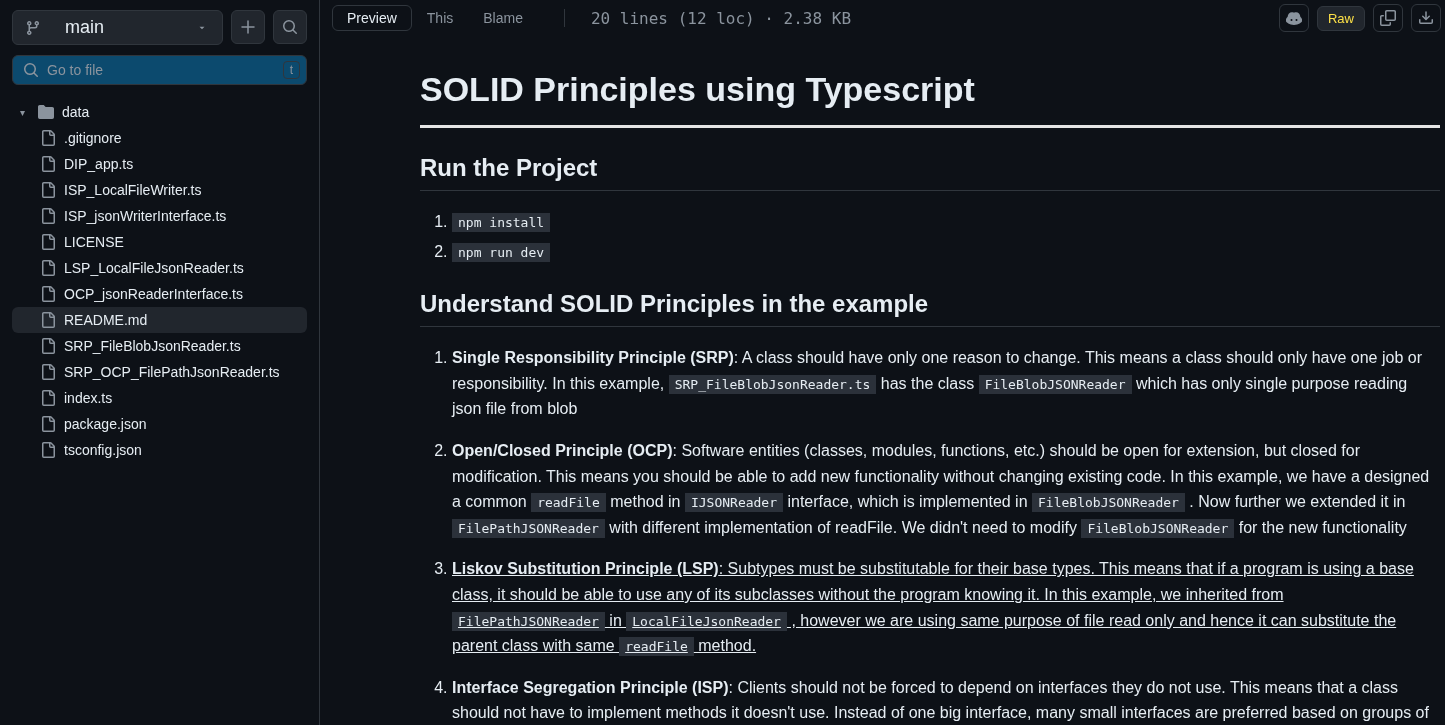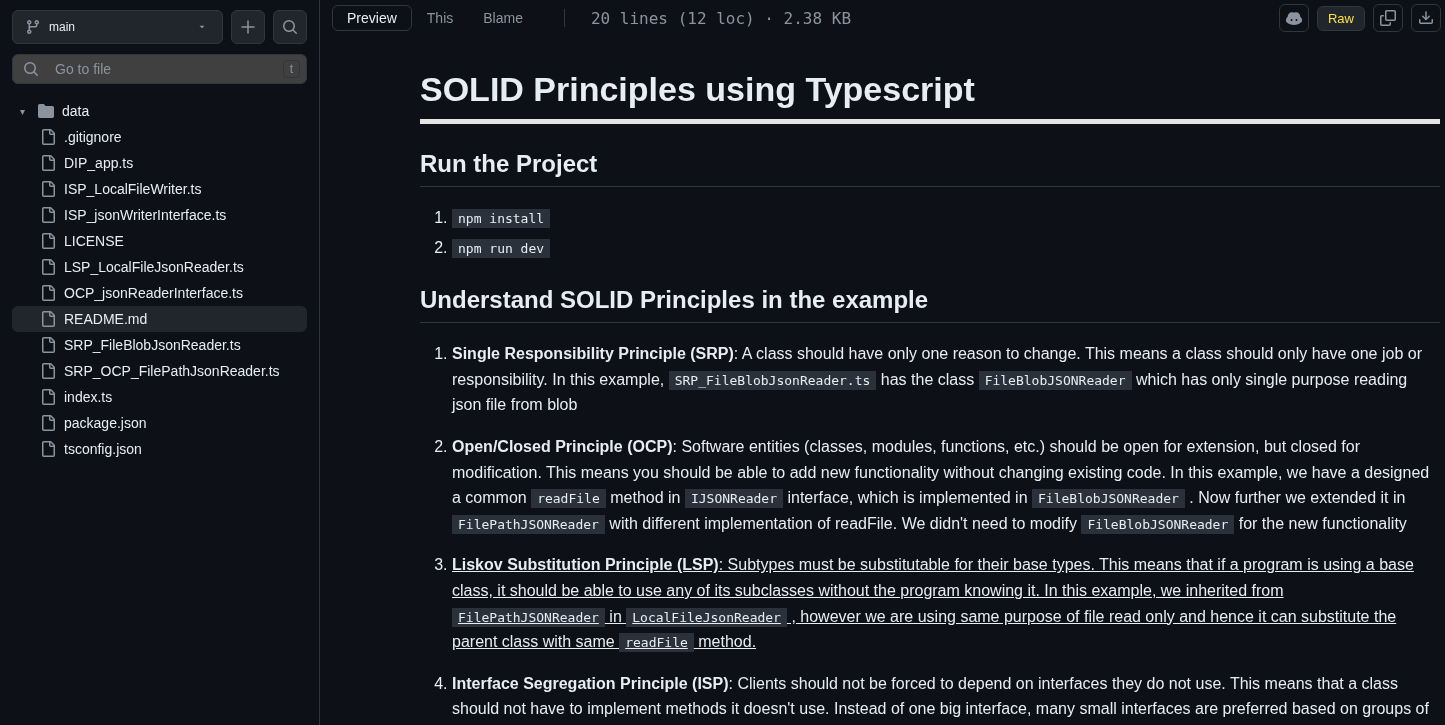--- a/index.html
+++ b/index.html
@@ -25,26 +25,26 @@
 .branch-row {
   display: flex;
   gap: 8px;
   margin-bottom: 10px;
 }
 
 .branch-select {
   flex: 1;
   display: flex;
   align-items: center;
-  gap: 8px;
+  gap: 24px;
   background: #21262d;
   border: 1px solid #30363d;
   border-radius: 6px;
   padding: 6px 12px;
-  font-size: 12px;
+  font-size: 18px;
   color: #e6edf3;
   cursor: pointer;
   position: relative;
 }
 
 .branch-select .dropdown-caret {
   margin-left: auto;
 }
 
 .icon-btn {
@@ -64,22 +64,22 @@
   display: flex;
   gap: 8px;
   margin-bottom: 14px;
   position: relative;
 }
 
 .search-input-wrap {
   flex: 1;
   display: flex;
   align-items: center;
-  gap: 16px;
-  background: #404040;
+  gap: 8px;
+  background: #0c4a6e;
   border: 1px solid #30363d;
   border-radius: 6px;
   padding: 6px 10px;
   position: relative;
 }
 
 .search-input {
   flex: 1;
   background: transparent;
   border: none;
@@ -217,22 +217,22 @@
 
 .readme {
   max-width: 1020px;
   margin-left: 100px;
   color: #e6edf3;
 }
 
 .readme h1 {
   font-size: 34px;
   font-weight: 600;
-  padding-bottom: 10px;
-  border-bottom: 5px solid #e5e5e5;
+  padding-bottom: 16px;
+  border-bottom: 3px solid #e5e5e5;
   margin-bottom: 18px;
 }
 
 .readme h2 {
   font-size: 24px;
   font-weight: 600;
   padding-bottom: 8px;
   border-bottom: 1px solid #30363d;
   margin-top: 26px;
   margin-bottom: 18px;

